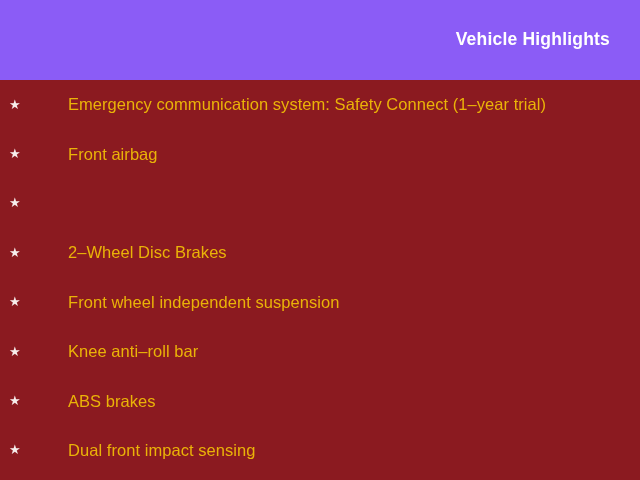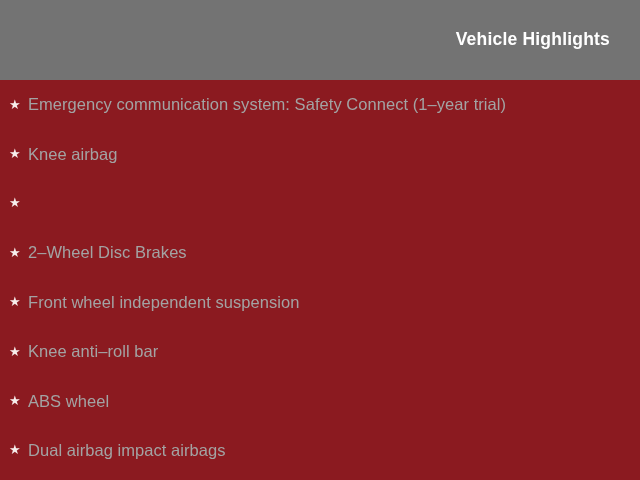--- a/index.html
+++ b/index.html
@@ -16,21 +16,21 @@
     height: 480px;
     overflow: hidden;
     background: #8b1a20;
   }
   #header {
     position: absolute;
     left: 0;
     top: 0;
     width: 640px;
     height: 80px;
-    background: #737373;
+    background: #8b5cf6;
     box-sizing: border-box;
     display: flex;
     align-items: center;
     justify-content: flex-end;
     padding-right: 30px;
   }
   #header-title {
     color: #ffffff;
     font-size: 17.5px;
     font-weight: bold;
@@ -70,25 +70,26 @@
     font-size: 13px;
     line-height: 1;
     width: 19px;
     flex: 0 0 19px;
     display: block;
     text-align: left;
     position: relative;
     top: -0.5px;
   }
   .feature-text {
-    color: #a3a3a3;
+    color: #eab308;
     font-size: 16.5px;
     line-height: 1.15;
     white-space: nowrap;
     letter-spacing: 0.05px;
+    margin-left: 40px;
   }
 </style>
 </head>
 <body>
 
 <div id="slide">
 
   <div id="header">
     <span id="header-title">Vehicle Highlights</span>
   </div>
@@ -96,21 +97,21 @@
   <div id="body">
     <ul id="feature-list">
 
       <li class="feature-item">
         <span class="star-icon">★</span>
         <span class="feature-text">Emergency communication system: Safety Connect (1–year trial)</span>
       </li>
 
       <li class="feature-item">
         <span class="star-icon">★</span>
-        <span class="feature-text">Knee airbag</span>
+        <span class="feature-text">Front airbag</span>
       </li>
 
       <li class="feature-item">
         <span class="star-icon">★</span>
       </li>
 
       <li class="feature-item">
         <span class="star-icon">★</span>
         <span class="feature-text">2–Wheel Disc Brakes</span>
       </li>
@@ -120,24 +121,24 @@
         <span class="feature-text">Front wheel independent suspension</span>
       </li>
 
       <li class="feature-item">
         <span class="star-icon">★</span>
         <span class="feature-text">Knee anti–roll bar</span>
       </li>
 
       <li class="feature-item">
         <span class="star-icon">★</span>
-        <span class="feature-text">ABS wheel</span>
+        <span class="feature-text">ABS brakes</span>
       </li>
 
       <li class="feature-item">
         <span class="star-icon">★</span>
-        <span class="feature-text">Dual airbag impact airbags</span>
+        <span class="feature-text">Dual front impact sensing</span>
       </li>
 
     </ul>
   </div>
 
 </div>
 
 </body></html>

